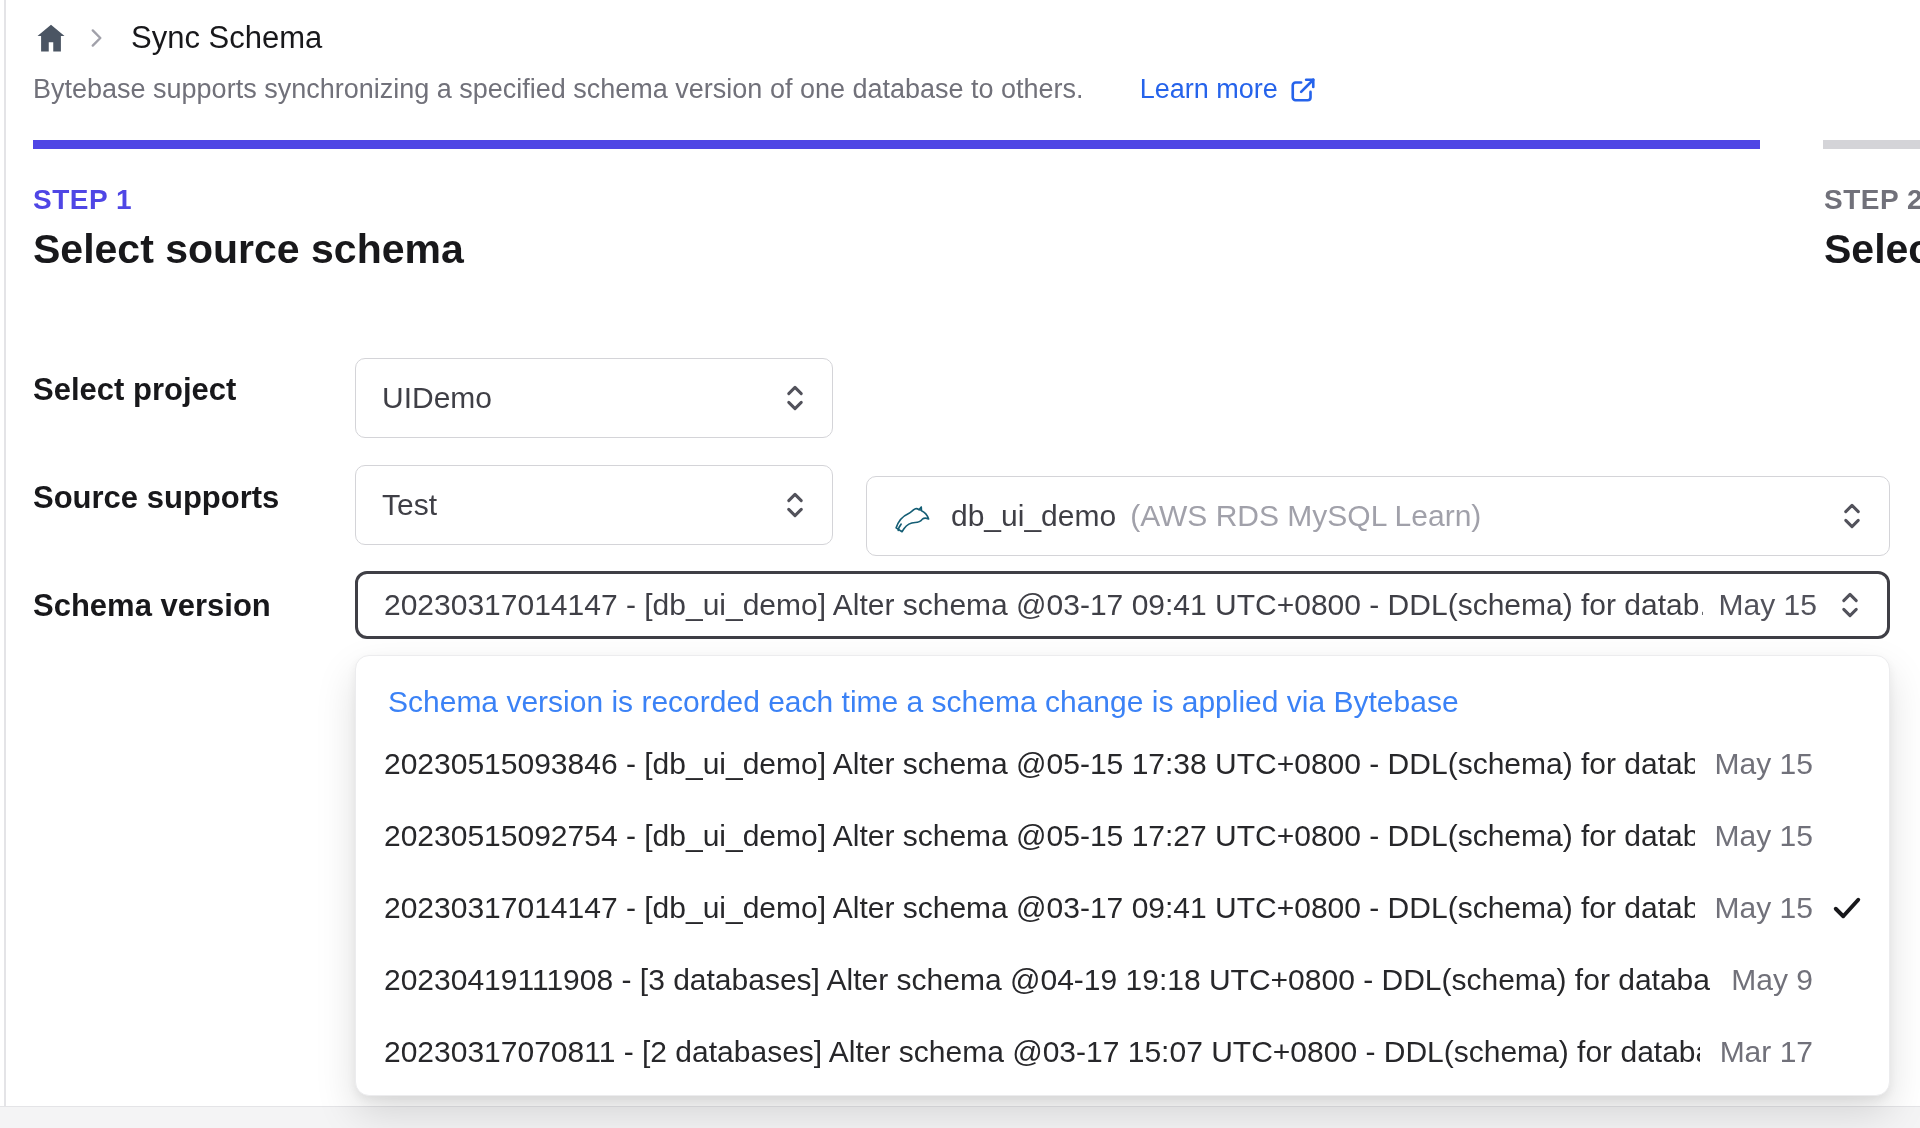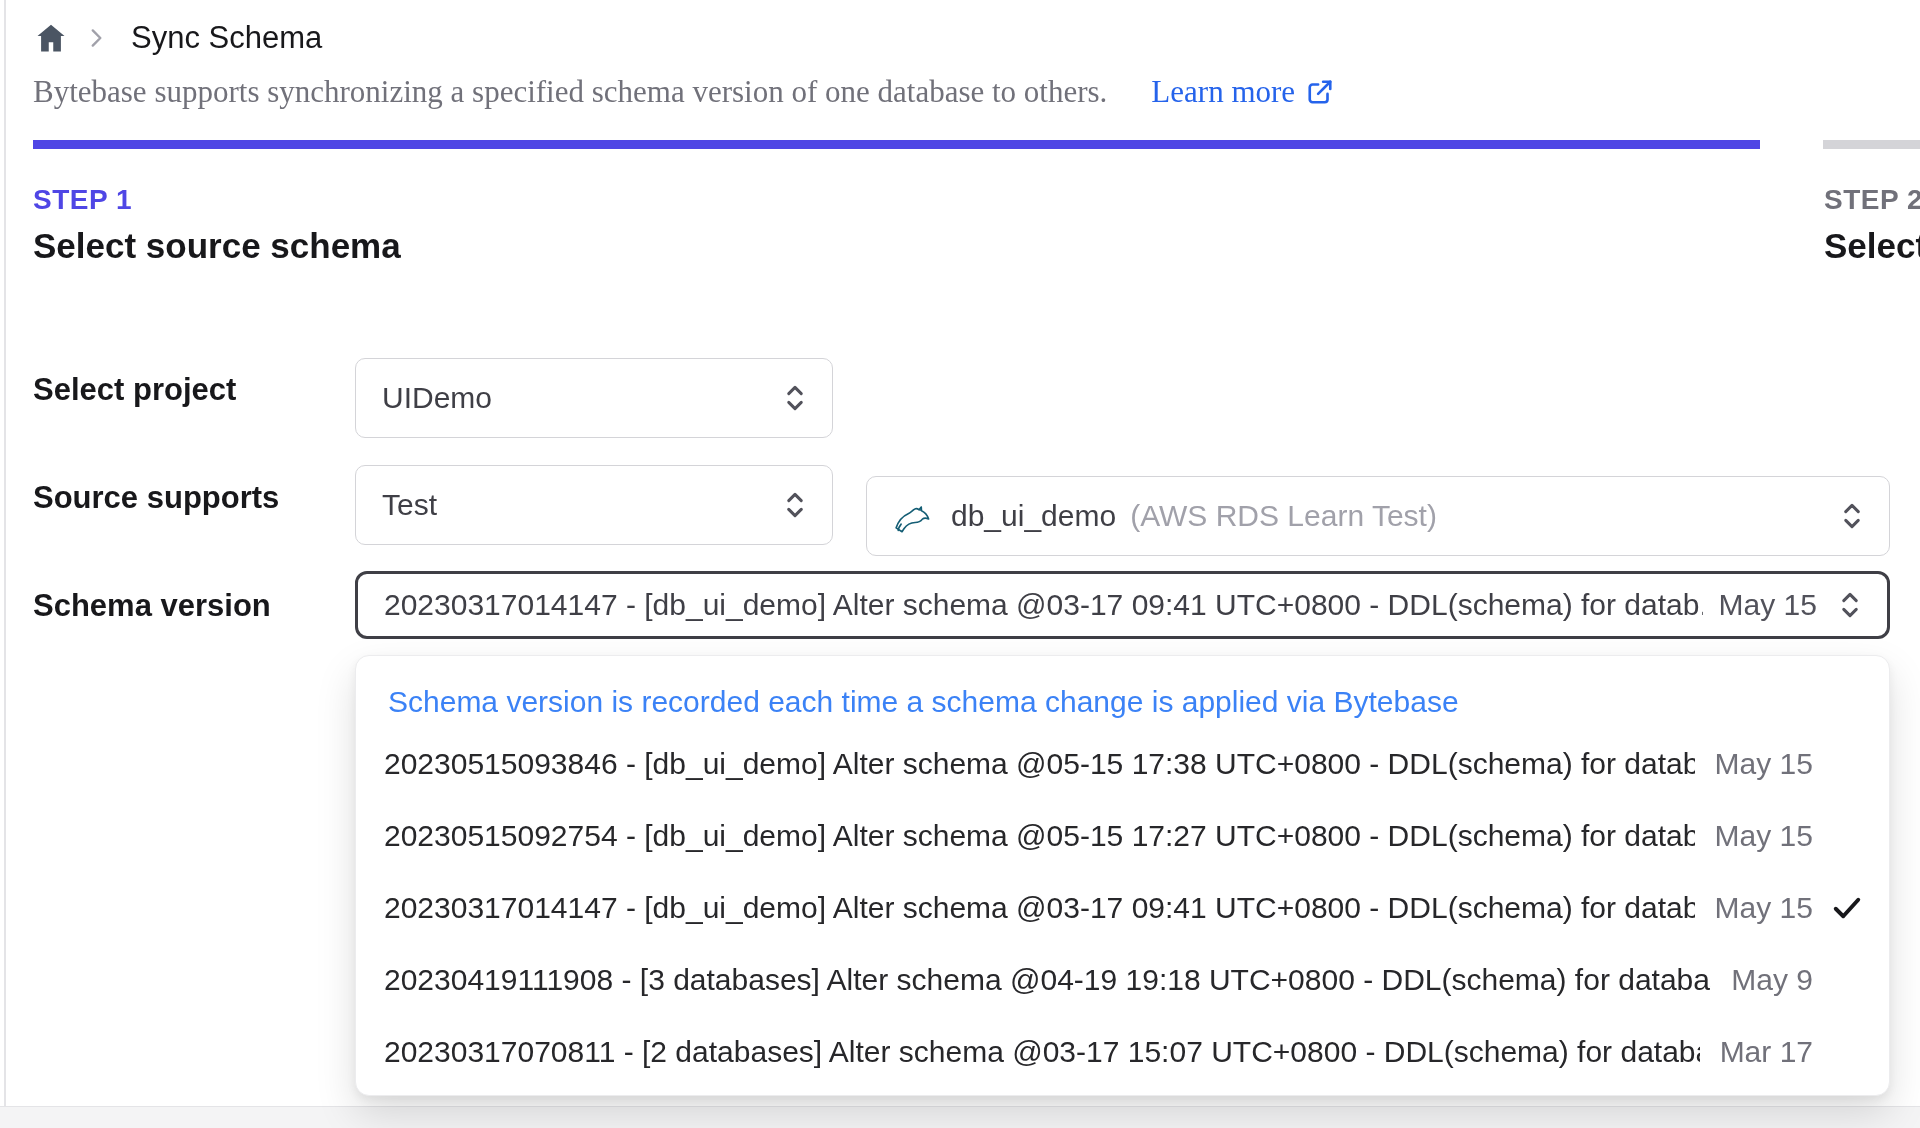--- a/index.html
+++ b/index.html
@@ -9,33 +9,33 @@
 
   .left-edge { position:absolute; left:4px; top:0; width:2px; height:1128px; background:#e4e4e7; }
   .bottom-band { position:absolute; left:0; top:1106px; width:1920px; height:22px;
     background:#f4f4f5; border-top:1px solid #e4e4e7; }
 
   
   .breadcrumb { position:absolute; left:33px; top:16px; height:44px; display:flex; align-items:center; gap:14px; }
   .crumb-title { font-size:31px; font-weight:500; color:#18181b; margin-left:8px;text-align:center; }
 
   
-  .desc { position:absolute; left:33px; top:74px; font-size:31px; color:#71717a;
-    display:flex; align-items:center; white-space:nowrap;font-family:Liberation Serif, serif; }
+  .desc { position:absolute; left:33px; top:74px; font-size:27px; color:#71717a;
+    display:flex; align-items:center; gap:12px; white-space:nowrap; }
   .desc a.learn { color:#2563eb; text-decoration:none; display:inline-flex; align-items:center; gap:10px; cursor:pointer;margin-left:44px; }
 
   
   .bar { position:absolute; top:140px; height:9px; }
   .bar.active { left:33px; width:1727px; background:#4f46e5; }
   .bar.inactive { left:1823px; width:97px; background:#d4d4d8; }
 
   
   .step { position:absolute; top:184px; white-space:nowrap; }
   .step .step-label { font-size:28px; font-weight:700; letter-spacing:.5px; }
-  .step .step-title { font-size:35px; font-weight:600; color:#18181b; margin-top:10px; }
+  .step .step-title { font-size:41px; font-weight:600; color:#18181b; margin-top:10px; }
   .step.s1 { left:33px; }
   .step.s1 .step-label { color:#4f46e5; }
   .step.s2 { left:1824px; }
   .step.s2 .step-label { color:#71717a; }
 
   
   .form-label { position:absolute; left:33px; font-size:31px; font-weight:600; color:#18181b; white-space:nowrap; }
   .lbl-project { top:372px; }
   .lbl-source  { top:480px; }
   .lbl-version { top:588px; }
@@ -139,21 +139,21 @@
 
   <div class="select sel-db">
     <span style="display:flex;flex:0 0 auto;">
       <svg width="40" height="36" viewBox="0 0 32 28" fill="none" stroke="#155e75" stroke-width="1.3" stroke-linecap="round" stroke-linejoin="round">
         <path d="M2.5 23.5c1.8-5.5 5.5-9.5 10-11.5 2.2-1 3.5-3.2 5.5-3.8 1 -.3 2 .2 2.8 .8l1.8-2.2.2 3c2.4 1 4.6 3.4 5.7 6.6-1.8-.9-3.8-.9-5 .1-1.3 1.8-3.2 2.7-5.8 2.7-3.8.2-6.8 2-8.8 4.8l-1.7 2.6z"></path>
         <path d="M21.2 8.9c.3.2.7.3 1 .3"></path>
         <path d="M6.5 20.5c-1.2 1.5-2 3.2-2.3 5"></path>
       </svg>
     </span>
     <span class="db-name">db_ui_demo</span>
-    <span class="db-detail">(AWS RDS Learn Test)</span>
+    <span class="db-detail">(AWS RDS MySQL Learn)</span>
     <span class="sel-chevron">
       <svg width="30" height="34" viewBox="0 0 24 26" fill="none" stroke="#52525b" stroke-width="2.4" stroke-linecap="round" stroke-linejoin="round">
           <path d="M7 9.5 12 4.5l5 5"></path>
           <path d="M7 16.5l5 5 5-5"></path>
         </svg>
     </span>
   </div>
 
   <div class="select sel-version">
     <span class="sel-text">20230317014147 - [db_ui_demo] Alter schema @03-17 09:41 UTC+0800 - DDL(schema) for datab...</span>

